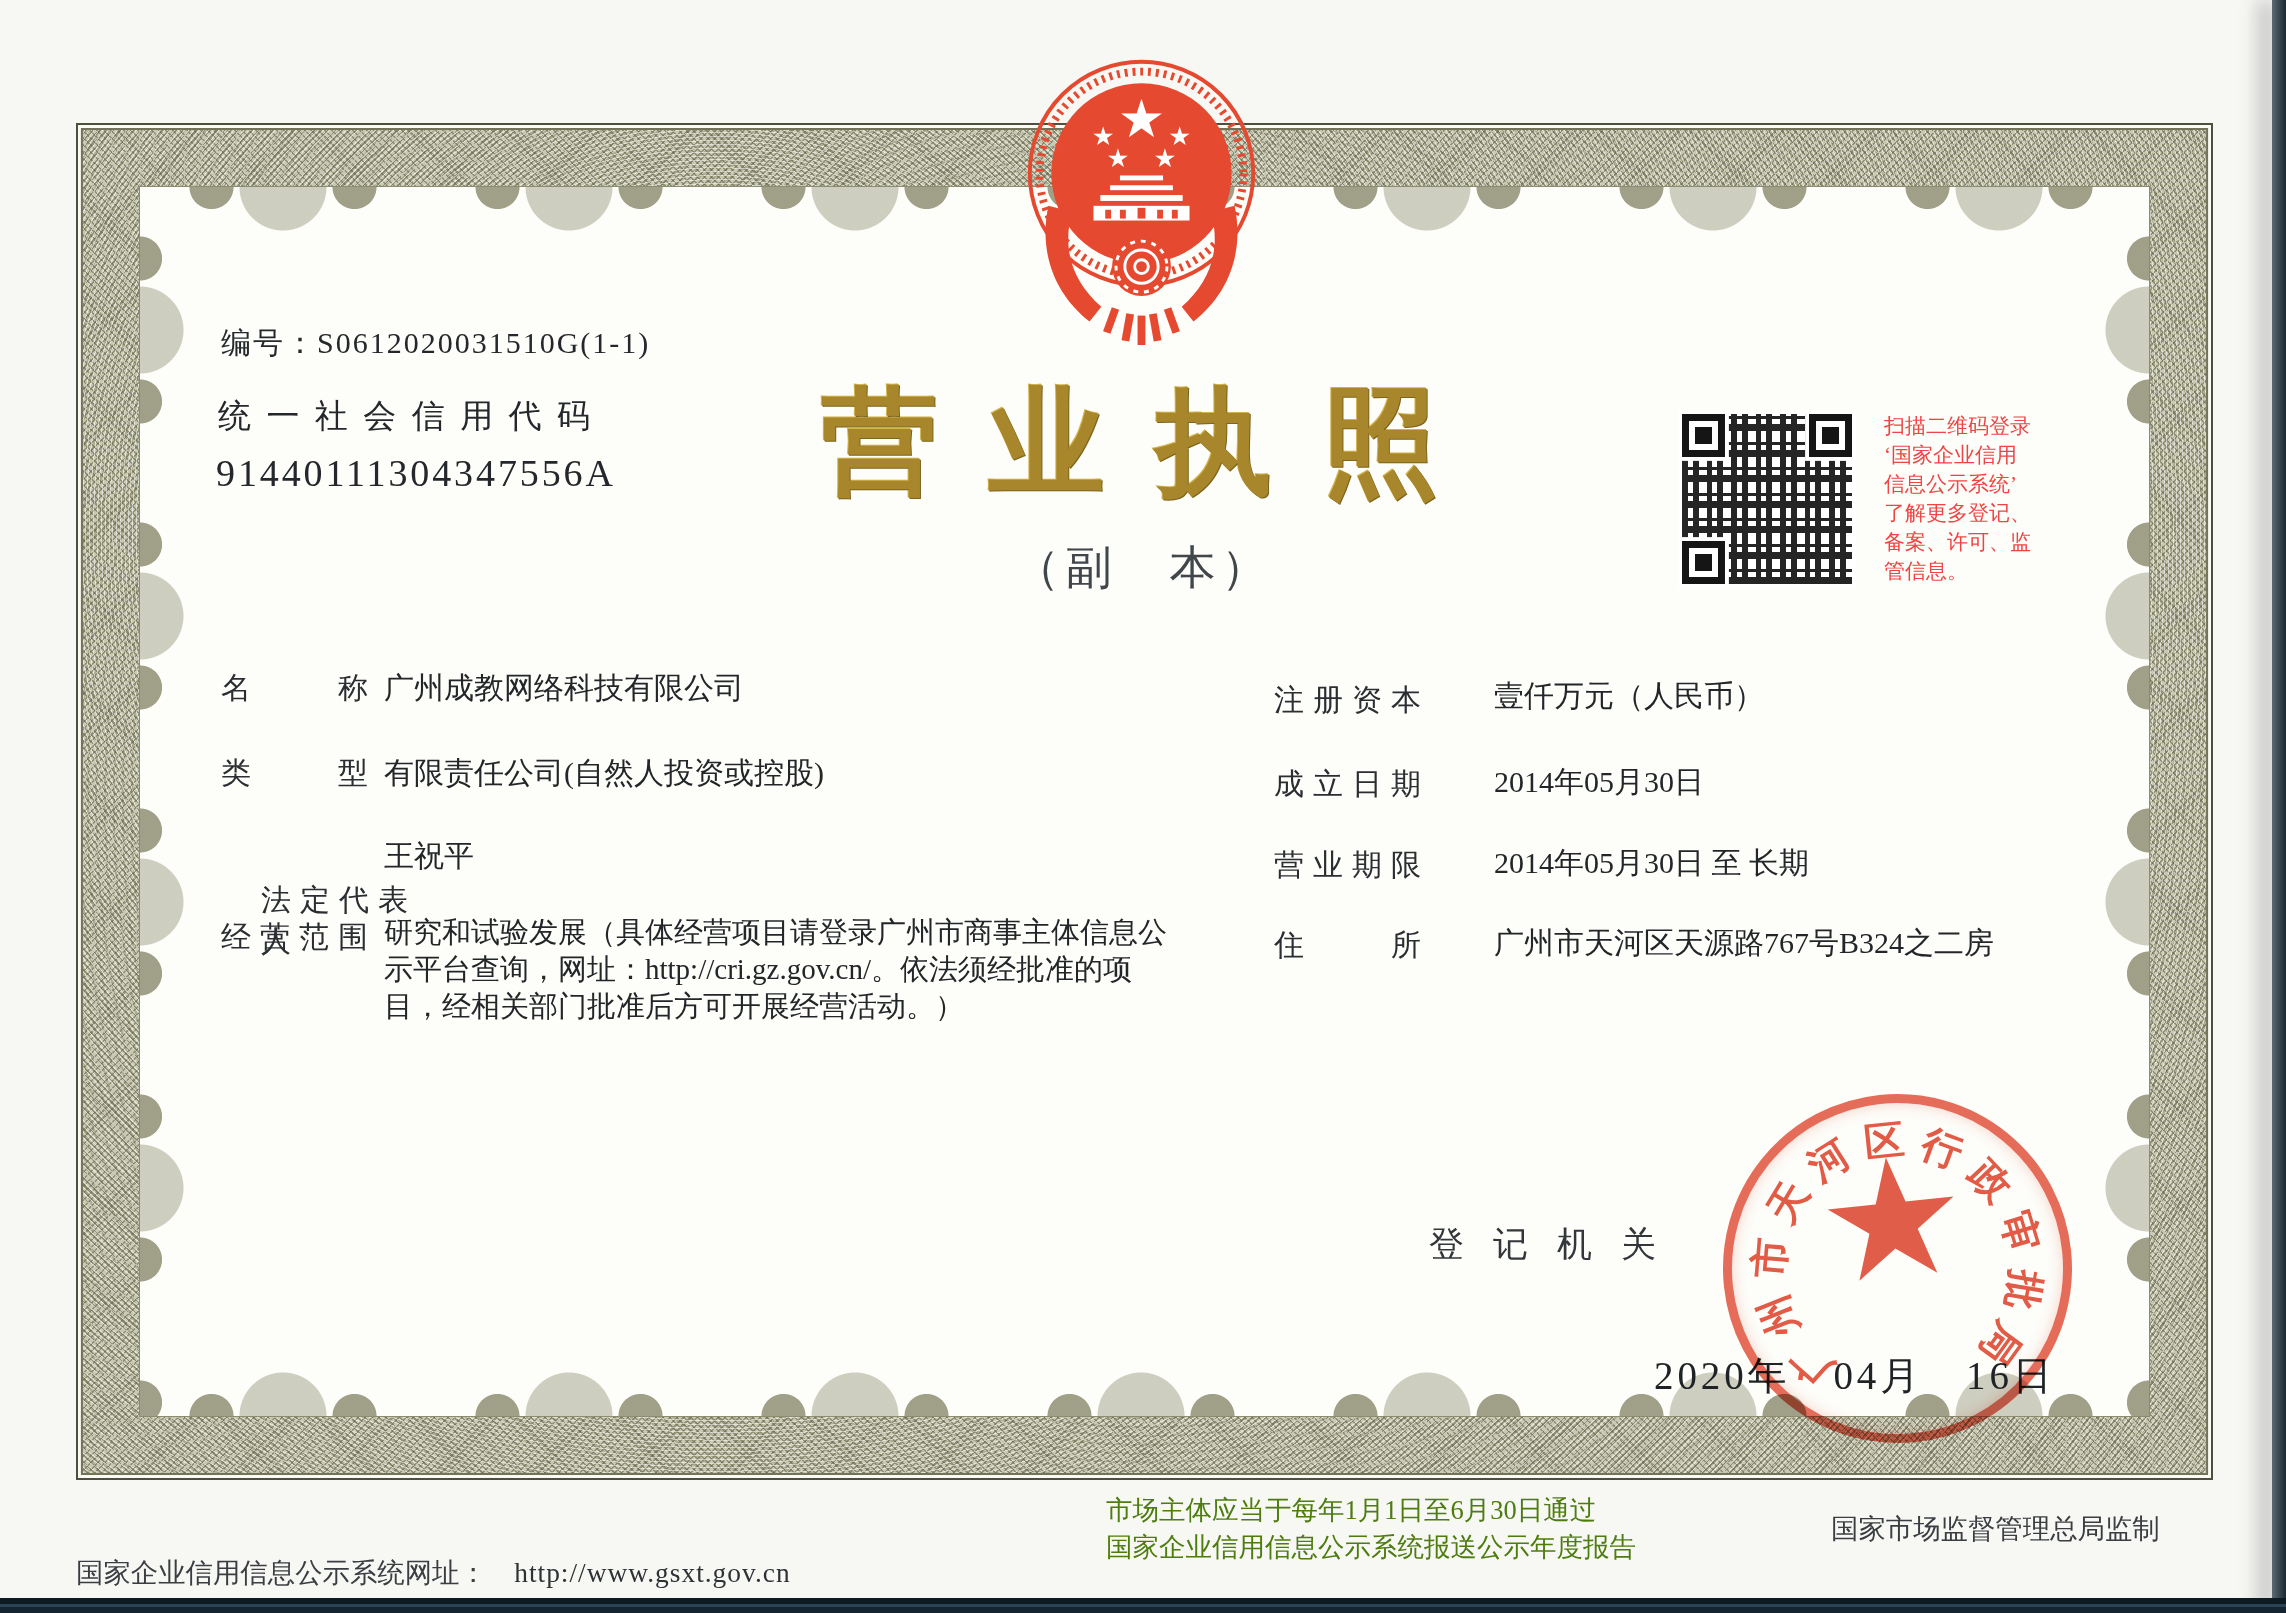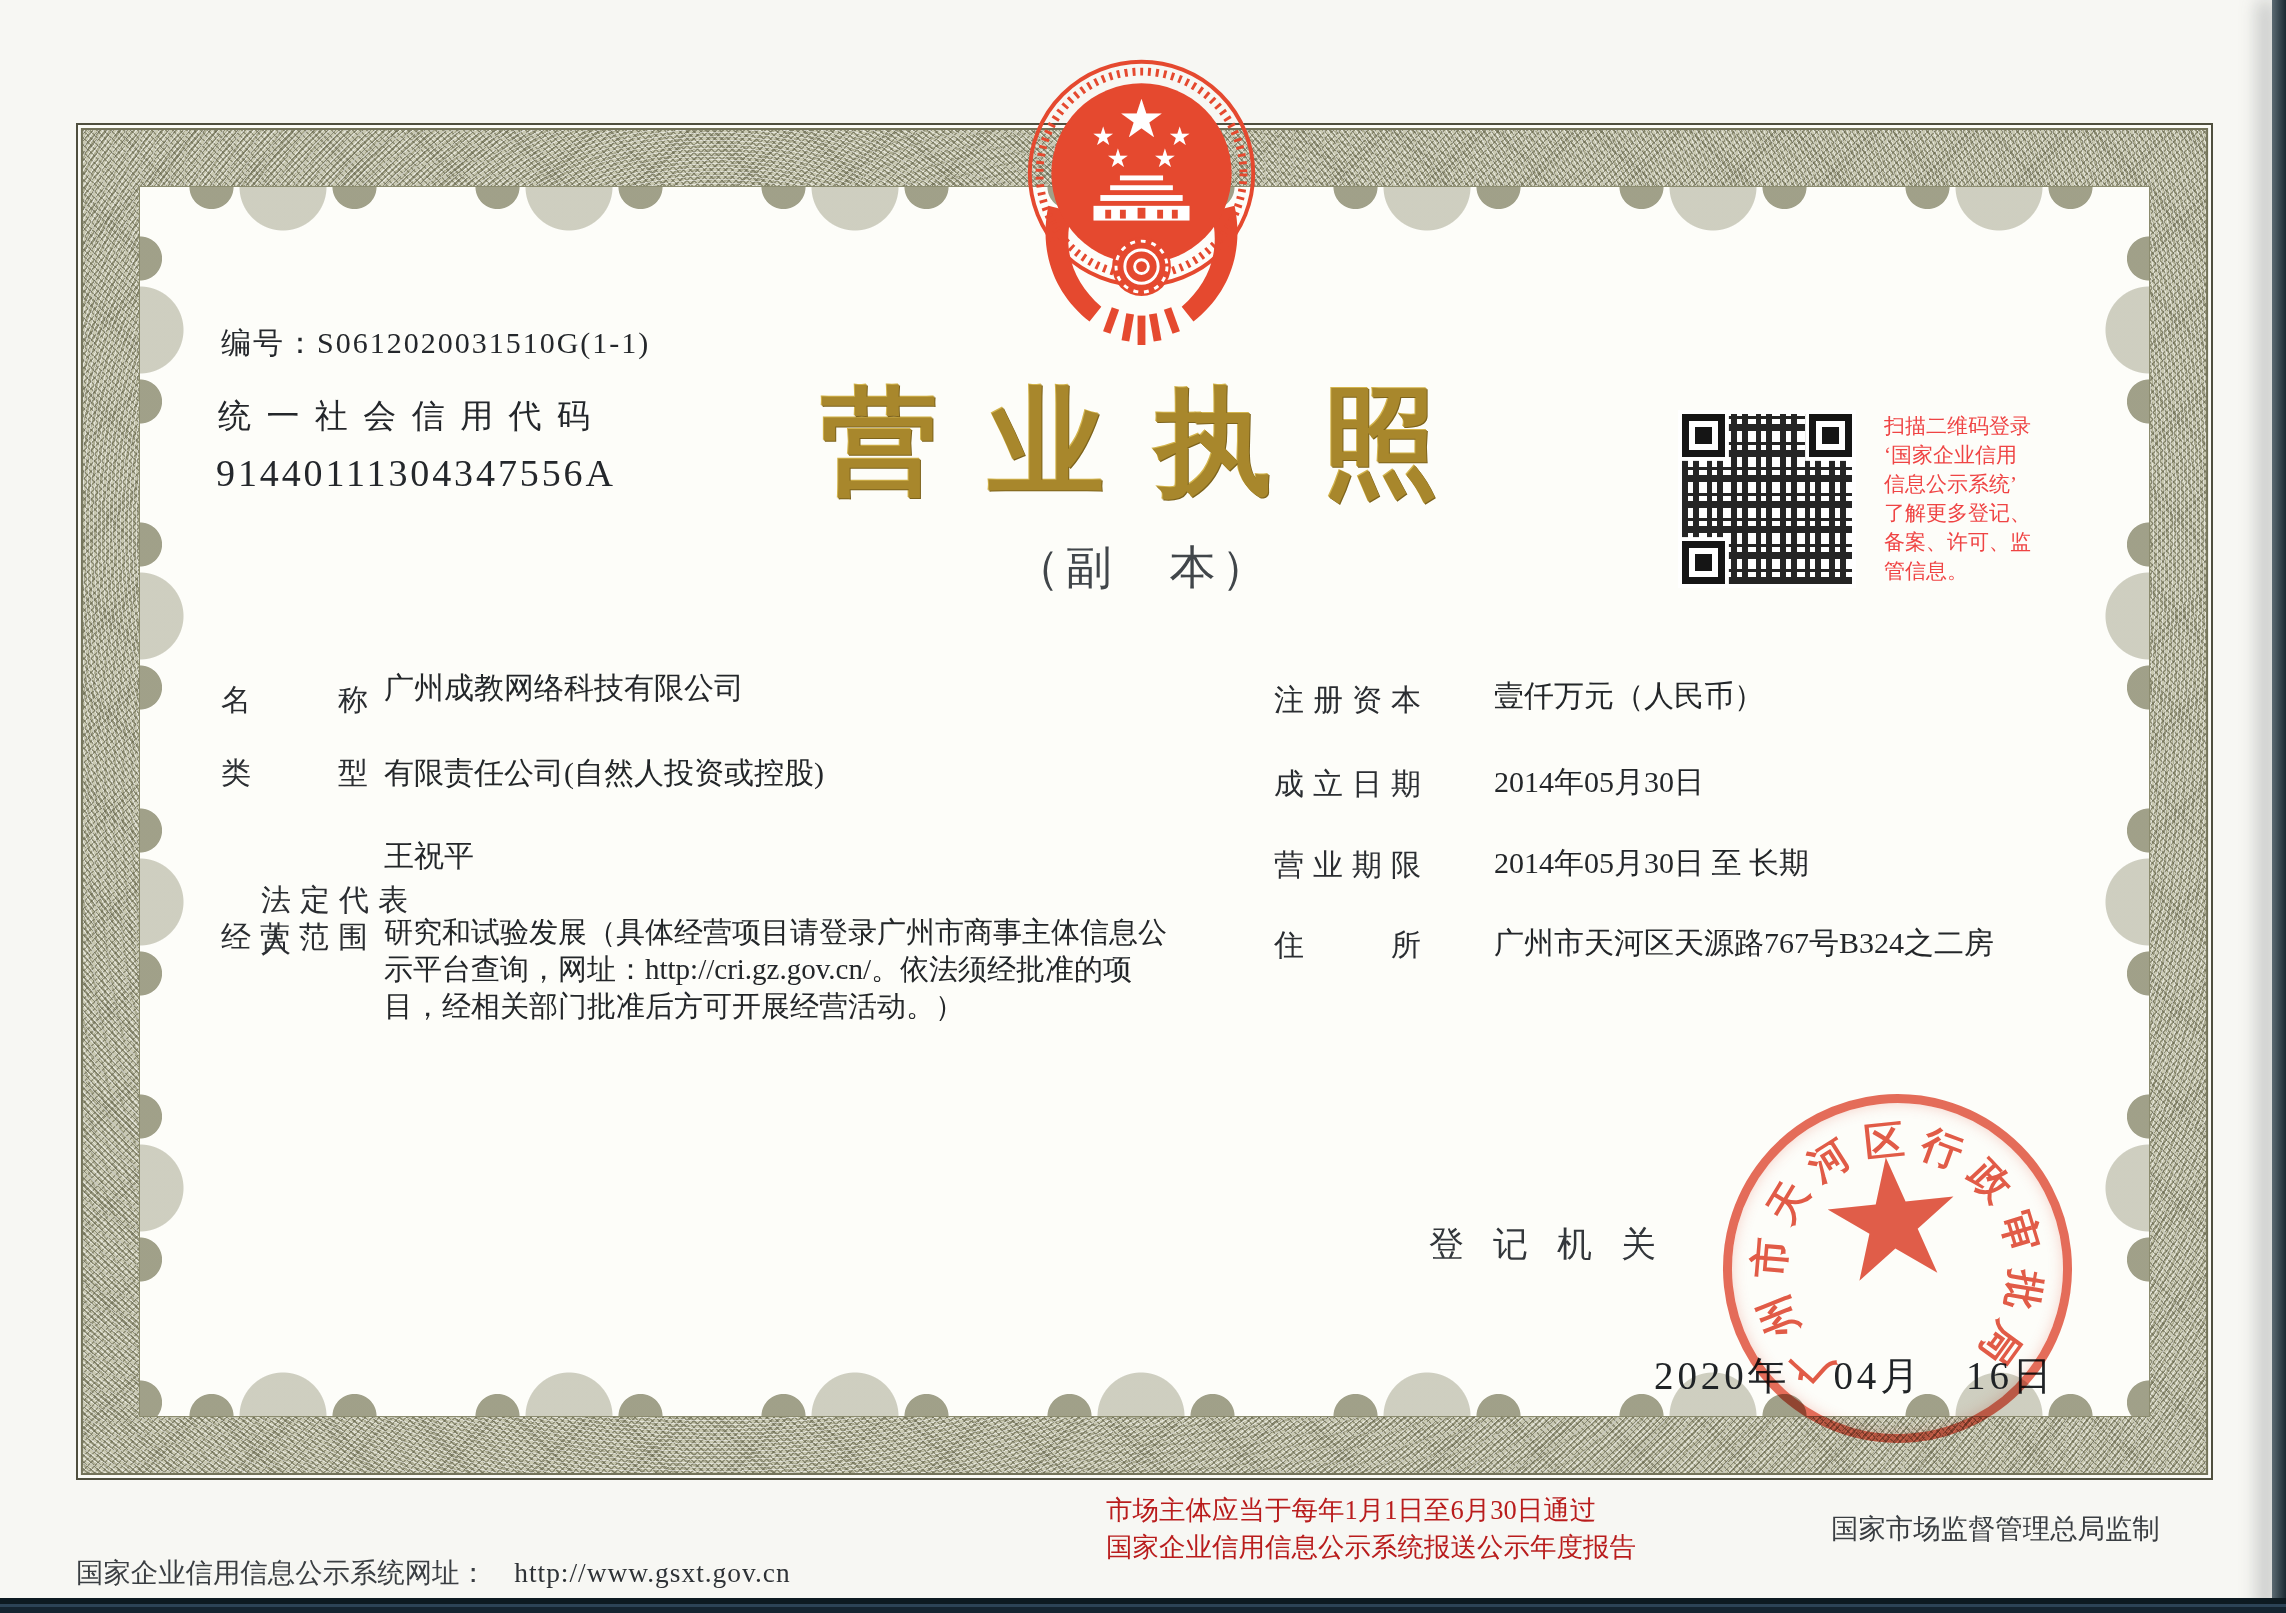--- a/index.html
+++ b/index.html
@@ -95,21 +95,21 @@
       box-shadow:inset 0 0 13.7px rgba(224,77,55,.25);}
   .seal-star{position:absolute;left:0;top:29px;width:100%;text-align:center;font-size:165px;
       color:rgba(222,72,50,.88);font-family:"DejaVu Sans",sans-serif;}
   .seal-text{position:absolute;inset:0;}
   .seal-char{position:absolute;left:50%;top:50%;width:45px;height:45px;margin:-22.5px 0 0 -22.5px;
       text-align:center;line-height:45px;font-size:40px;font-weight:700;
       color:rgba(224,74,52,.9);transform-origin:50% 50%;}
   
   .footer-left{position:absolute;left:76px;top:1511px;font-size:27.4px;color:#3a3e42;margin-top:44px;}
   .footer-left .url{margin-left:27.4px;letter-spacing:1px;color:#2e3236;}
-  .footer-center{position:absolute;left:1106px;top:1492px;font-size:26.5px;line-height:37px;color:#b91c1c;}
+  .footer-center{position:absolute;left:1106px;top:1492px;font-size:26.5px;line-height:37px;color:#4d7c0f;}
   .footer-right{position:absolute;left:1831px;top:1511px;font-size:27.4px;color:#3a3e42;}
 </style>
 </head>
 <body>
 
 <div class="page">
 
   <span class="wm" style="left:377px;top:206px;">SCJDGL</span>
   <span class="wm" style="left:1558px;top:218px;">SCJDGL</span>
   <span class="wm" style="left:1258px;top:502px;opacity:.22;">SCJDGL</span>
@@ -178,21 +178,21 @@
     <div class="qr-finder qr-tr"></div>
     <div class="qr-finder qr-bl"></div>
   </div>
   <div class="qr-caption">扫描二维码登录
 ‘国家企业信用
 信息公示系统’
 了解更多登记、
 备案、许可、监
 管信息。</div>
 
-  <span class="f-label lbl-left" style="top:668px;margin-top:12px;">名称</span>
+  <span class="f-label lbl-left" style="top:668px;">名称</span>
   <span class="f-value val-left" style="top:668px;">广州成教网络科技有限公司</span>
 
   <span class="f-label lbl-left" style="top:753px;">类型</span>
   <span class="f-value val-left" style="top:753px;">有限责任公司(自然人投资或控股)</span>
 
   <span class="f-label lbl-left" style="top:880px;margin-left:40px;">法定代表人</span>
   <span class="f-value val-left" style="top:836px;">王祝平</span>
 
   <span class="f-label lbl-left" style="top:917px;">经营范围</span>
   <span class="f-value val-left scope-value" style="top:914px;">研究和试验发展（具体经营项目请登录广州市商事主体信息公示平台查询，网址：http://cri.gz.gov.cn/。依法须经批准的项目，经相关部门批准后方可开展经营活动。）</span>

